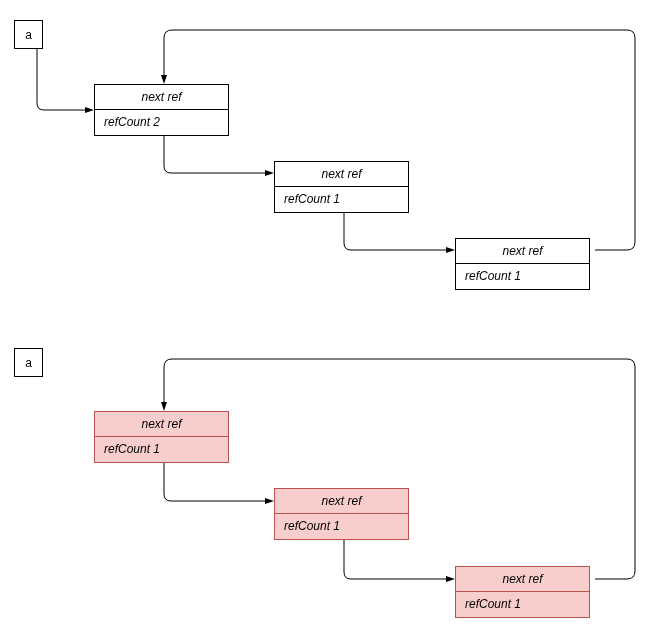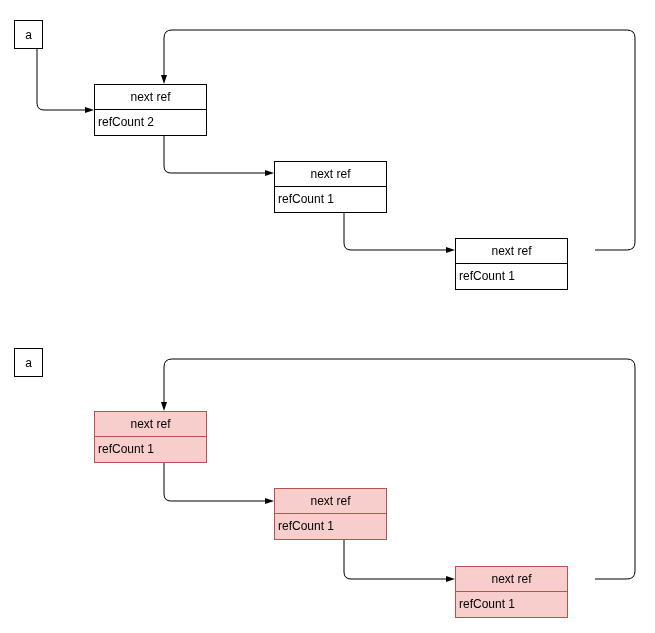--- a/index.html
+++ b/index.html
@@ -38,33 +38,33 @@
     position: absolute;
     width: 29px; height: 29px;
     border: 1px solid var(--node-stroke-top);
     background: var(--node-fill-top);
     display: flex;
     align-items: center;
     justify-content: center;
   }
   .node {
     position: absolute;
-    width: 113px; height: 52px;
+    width: 135px; height: 52px; font-style: italic;
   }
   .node .cell-next {
     height: 26px;
     line-height: 25px;
     text-align: center;
     border-style: solid;
     border-width: 1px 1px 1px 1px;
   }
   .node .cell-ref {
     height: 26px;
     line-height: 25px;
-    padding-left: 3px;
+    padding-left: 9px;
     border-style: solid;
     border-width: 0 1px 1px 1px;
   }
   .node.style-top .cell-next,
   .node.style-top .cell-ref {
     background: var(--node-fill-top);
     border-color: var(--node-stroke-top);
   }
   .node.style-bottom .cell-next,
   .node.style-bottom .cell-ref {

